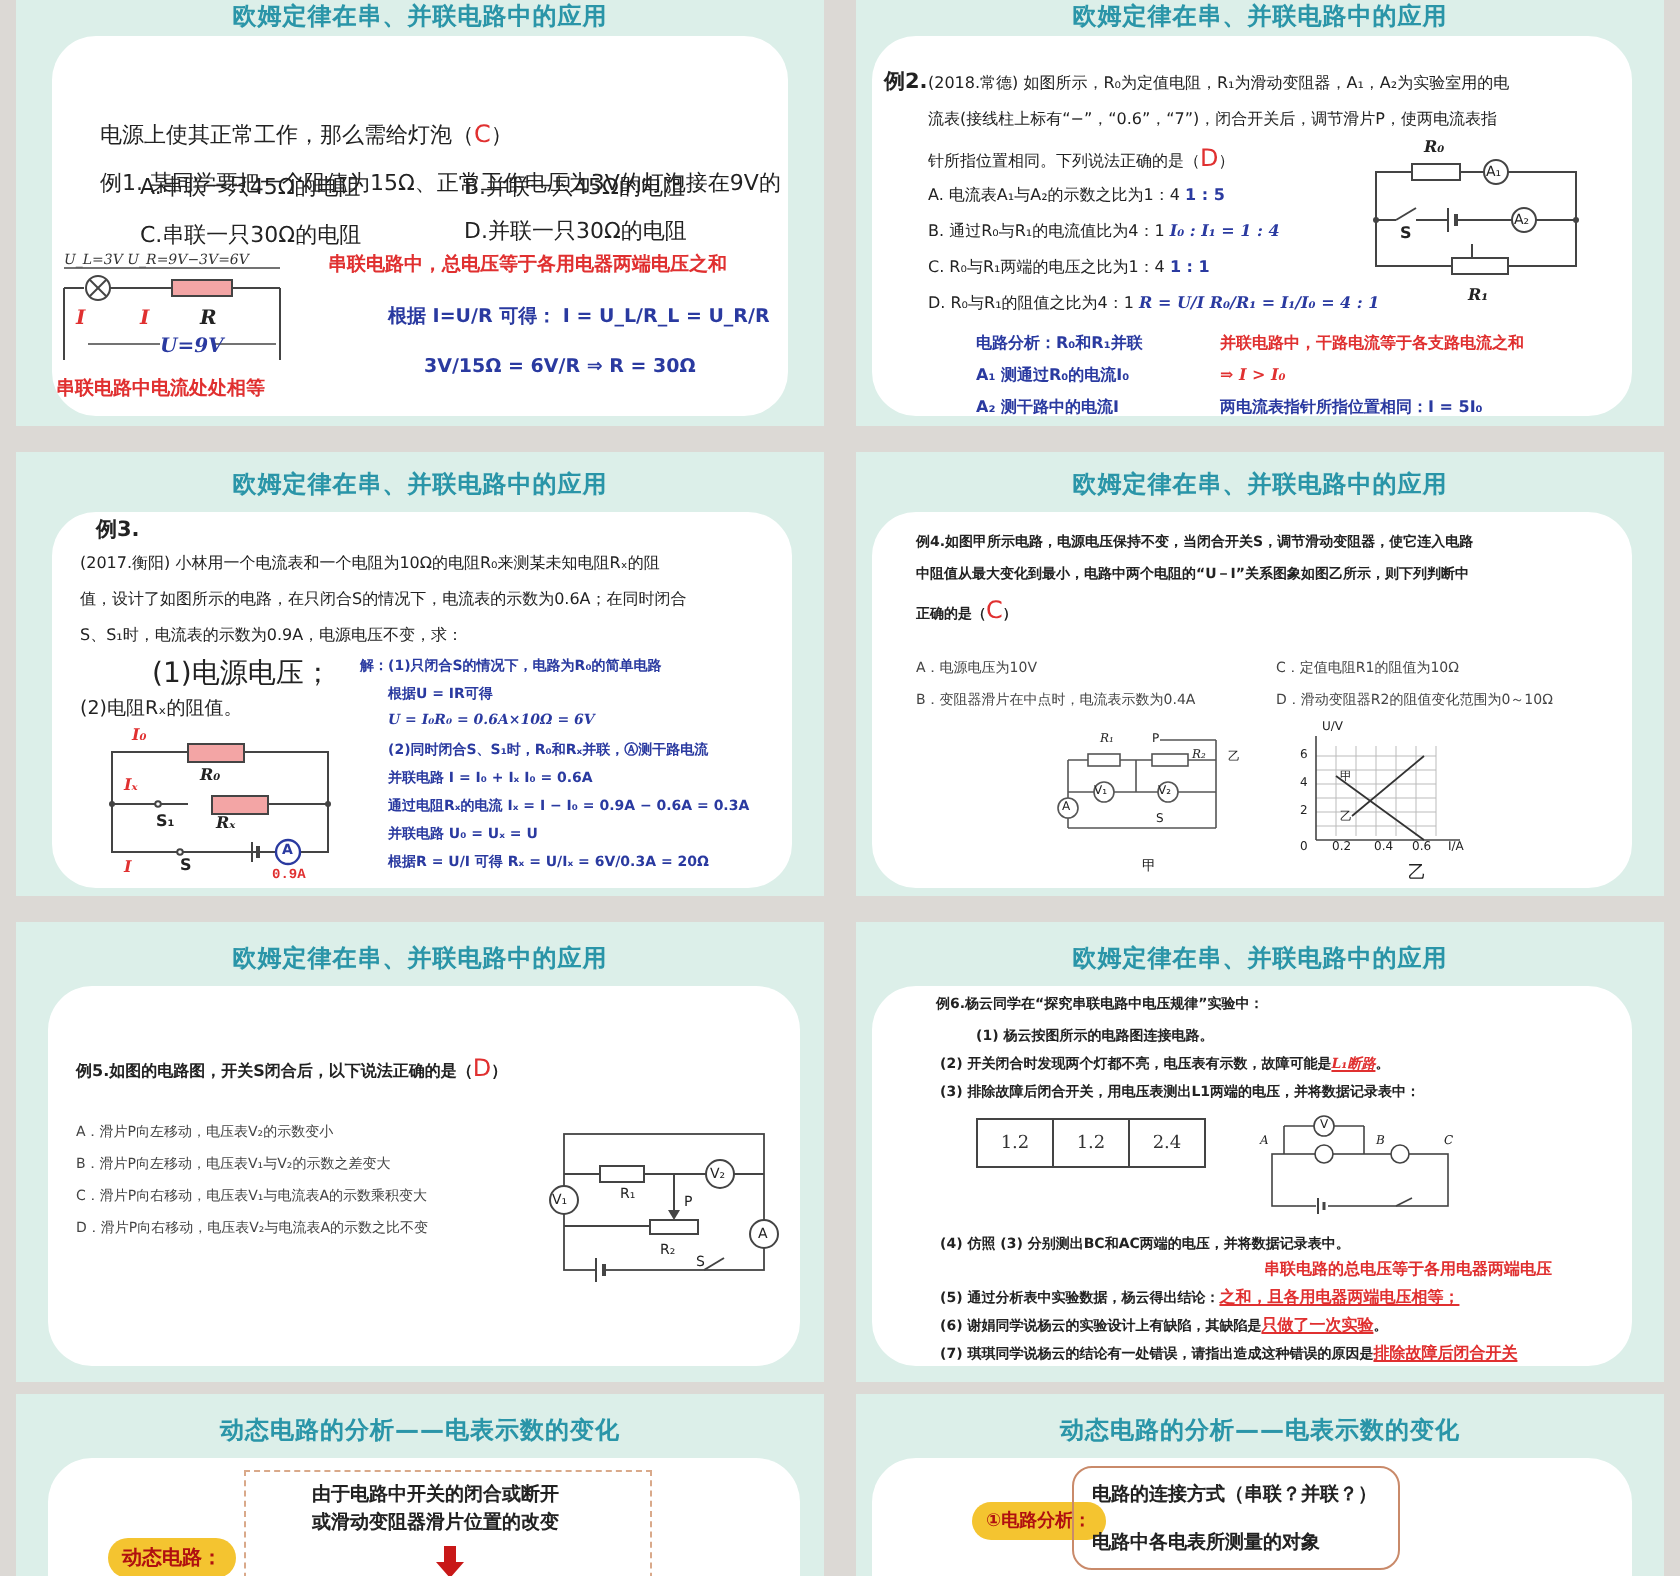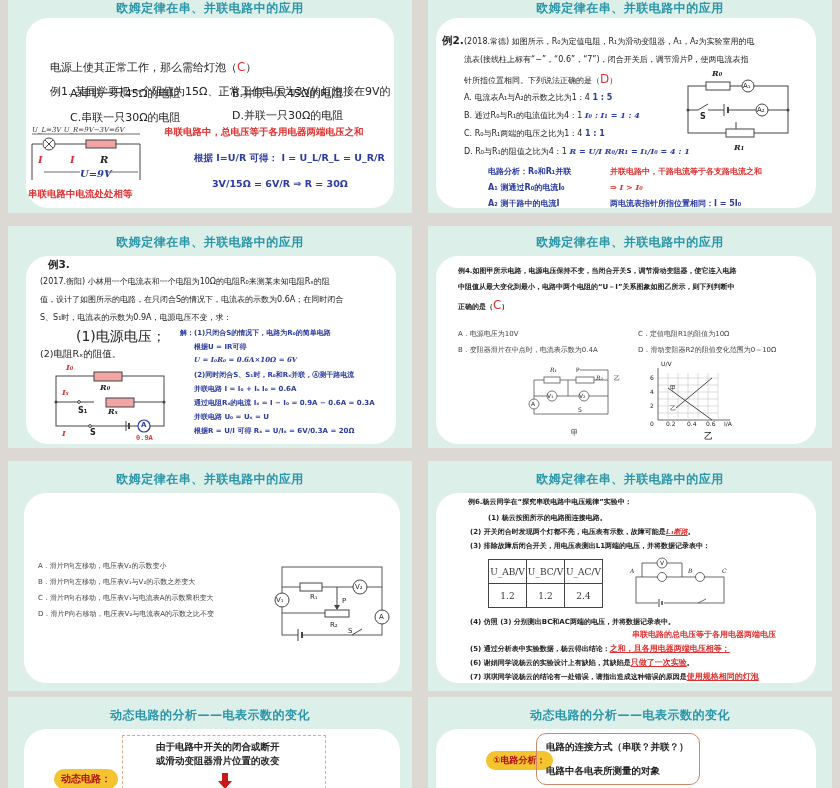--- a/index.html
+++ b/index.html
@@ -226,20 +226,23 @@
     <div class="txt tiny" style="left:288px;top:164px;font-size:6px;">I/A</div>
     <div class="txt tiny" style="left:234px;top:128px;font-size:6px;">甲</div>
     <div class="txt tiny" style="left:234px;top:148px;font-size:6px;">乙</div>
     <div class="txt" style="left:268px;top:174px;font-size:9px;">乙</div>
   </div>
 </div>
 
 <div class="slide" style="left:8px;top:461px;width:404px;height:230px;">
   <div class="slide-title" style="top:10px;">欧姆定律在串、并联电路中的应用</div>
   <div class="card" style="left:16px;top:32px;width:376px;height:190px;">
+    <div class="txt bold tiny" style="left:14px;top:34px;font-size:8px;">
+      <span>例5.如图的电路图，开关S闭合后，以下说法正确的是（</span><span class="ans">D</span><span>）</span>
+    </div>
     <div class="txt tiny" style="left:14px;top:68px;color:#444;">A．滑片P向左移动，电压表V₂的示数变小</div>
     <div class="txt tiny" style="left:14px;top:84px;color:#444;">B．滑片P向左移动，电压表V₁与V₂的示数之差变大</div>
     <div class="txt tiny" style="left:14px;top:100px;color:#444;">C．滑片P向右移动，电压表V₁与电流表A的示数乘积变大</div>
     <div class="txt tiny" style="left:14px;top:116px;color:#444;">D．滑片P向右移动，电压表V₂与电流表A的示数之比不变</div>
 
     <svg style="left:256px;top:72px;" width="110" height="80">
       <g stroke="#444" stroke-width="0.9" fill="none">
         <rect x="2" y="2" width="100" height="68"></rect>
         <line x1="2" y1="22" x2="102" y2="22"></line>
         <line x1="2" y1="48" x2="54" y2="48"></line>
@@ -272,25 +275,20 @@
   <div class="card" style="left:8px;top:32px;width:380px;height:190px;">
     <div class="txt bold tiny" style="left:32px;top:4px;">例6.杨云同学在“探究串联电路中电压规律”实验中：</div>
     <div class="txt bold tiny" style="left:52px;top:20px;">(1) 杨云按图所示的电路图连接电路。</div>
     <div class="txt bold tiny" style="left:34px;top:34px;">
       <span>(2) 开关闭合时发现两个灯都不亮，电压表有示数，故障可能是</span><span class="red uline it">L₁断路</span><span>。</span>
     </div>
     <div class="txt bold tiny" style="left:34px;top:48px;">(3) 排除故障后闭合开关，用电压表测出L1两端的电压，并将数据记录表中：</div>
 
     <table class="dt" style="left:52px;top:66px;">
       <tbody>
-          <tr>
-        <td>U_AB/V</td>
-        <td>U_BC/V</td>
-        <td>U_AC/V</td>
-      </tr>
       <tr>
         <td>1.2</td>
         <td>1.2</td>
         <td>2.4</td>
       </tr>
     </tbody>
       </table>
 
     <svg style="left:198px;top:66px;" width="96" height="50">
       <g stroke="#444" stroke-width="0.8" fill="none">
@@ -314,21 +312,21 @@
 
     <div class="txt bold tiny" style="left:34px;top:124px;">(4) 仿照 (3) 分别测出BC和AC两端的电压，并将数据记录表中。</div>
     <div class="txt red bold tiny" style="left:196px;top:136px;font-size:8px;">串联电路的总电压等于各用电器两端电压</div>
     <div class="txt bold tiny" style="left:34px;top:150px;">
       <span>(5) 通过分析表中实验数据，杨云得出结论：</span><span class="red uline" style="font-size:8px;">之和，且各用电器两端电压相等；</span>
     </div>
     <div class="txt bold tiny" style="left:34px;top:164px;">
       <span>(6) 谢娟同学说杨云的实验设计上有缺陷，其缺陷是</span><span class="red uline" style="font-size:8px;">只做了一次实验</span><span>。</span>
     </div>
     <div class="txt bold tiny" style="left:34px;top:178px;">
-      <span>(7) 琪琪同学说杨云的结论有一处错误，请指出造成这种错误的原因是</span><span class="red uline" style="font-size:8px;">使用规格相同的灯泡</span>
+      <span>(7) 琪琪同学说杨云的结论有一处错误，请指出造成这种错误的原因是</span><span class="red uline" style="font-size:8px;">排除故障后闭合开关</span>
     </div>
   </div>
 </div>
 
 <div class="slide" style="left:8px;top:697px;width:404px;height:100px;">
   <div class="slide-title" style="top:10px;">动态电路的分析——电表示数的变化</div>
   <div class="card" style="left:16px;top:32px;width:376px;height:80px;">
     <div class="dashbox" style="left:98px;top:6px;width:204px;height:80px;"></div>
     <div class="txt bold" style="left:132px;top:12px;font-size:9.5px;">由于电路中开关的闭合或断开</div>
     <div class="txt bold" style="left:132px;top:26px;font-size:9.5px;">或滑动变阻器滑片位置的改变</div>

